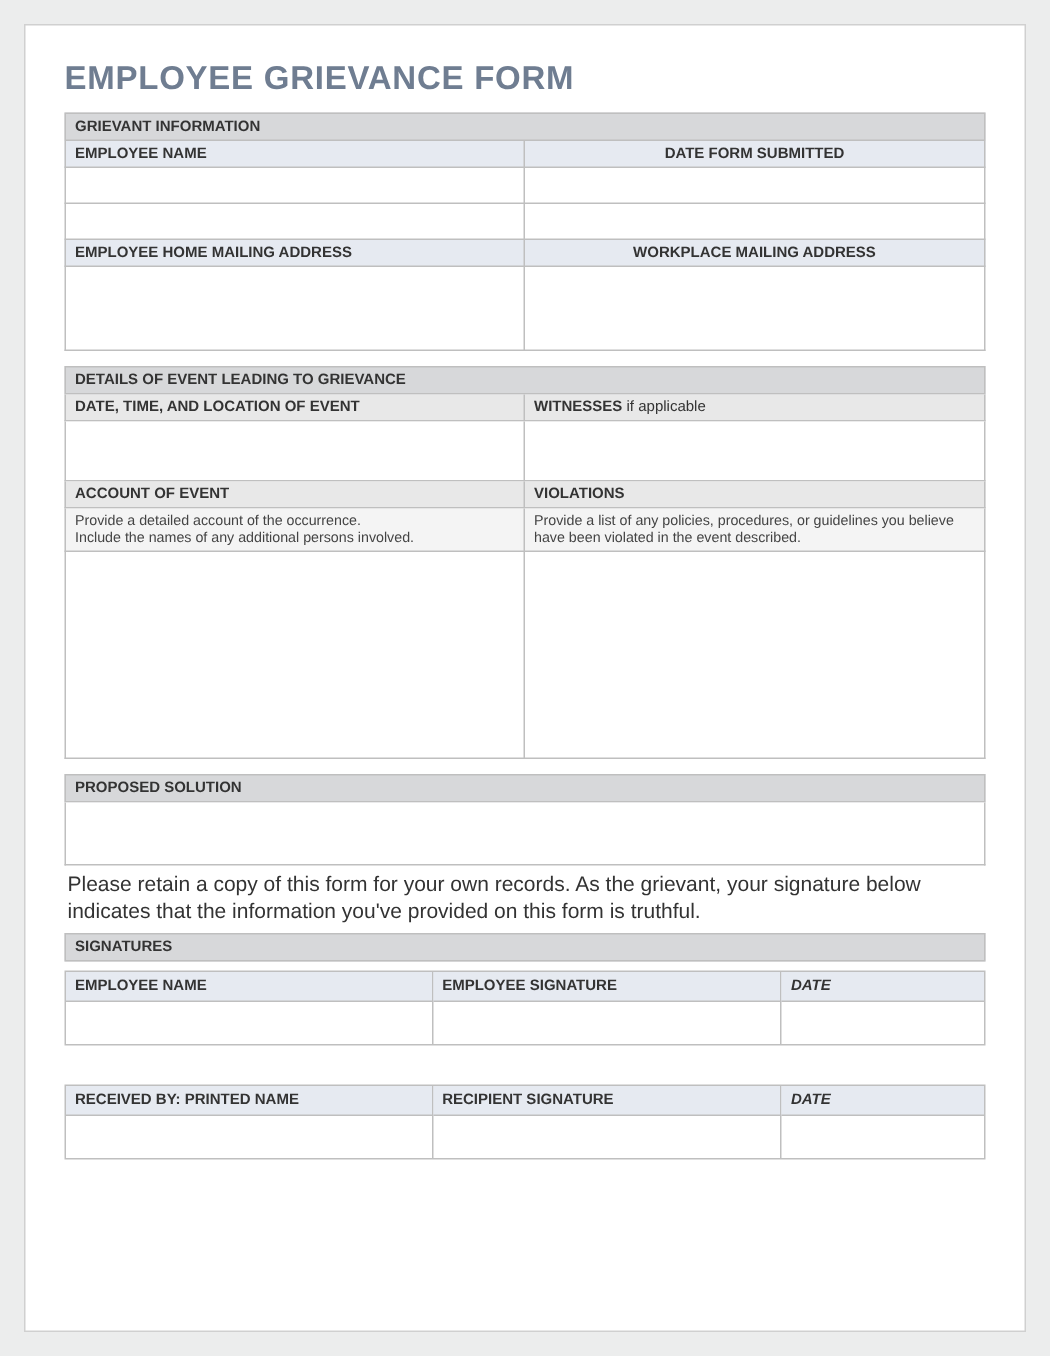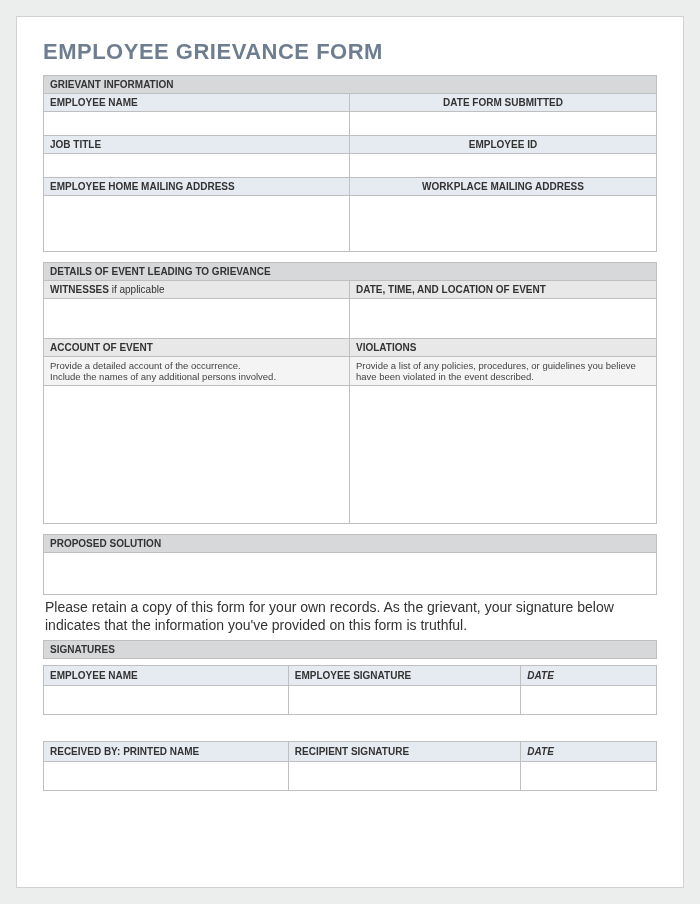--- a/index.html
+++ b/index.html
@@ -132,43 +132,39 @@
 
   <div class="section-head">GRIEVANT INFORMATION</div>
   <div class="subhead-row">
     <div class="subhead-cell half">EMPLOYEE NAME</div>
     <div class="subhead-cell half">DATE FORM SUBMITTED</div>
   </div>
   <div class="input-row">
     <div class="input-cell half" style="height:24px"><input value="" style=""></div>
     <div class="input-cell half" style="height:24px"><input value="" style=""></div>
   </div>
-  <div class="subhead-row">
-    <div class="subhead-cell half">JOB TITLE</div>
-    <div class="subhead-cell half">EMPLOYEE ID</div>
-  </div>
   <div class="input-row">
     <div class="input-cell half" style="height:24px"><input value="" style=""></div>
     <div class="input-cell half" style="height:24px"><input value="" style=""></div>
   </div>
   <div class="subhead-row">
     <div class="subhead-cell half">EMPLOYEE HOME MAILING ADDRESS</div>
     <div class="subhead-cell half">WORKPLACE MAILING ADDRESS</div>
   </div>
   <div class="input-row">
     <div class="input-cell half" style="height:56px"><textarea style=""></textarea></div>
     <div class="input-cell half" style="height:56px"><textarea style=""></textarea></div>
   </div>
 
   <div class="gap"></div>
 
   <div class="section-head">DETAILS OF EVENT LEADING TO GRIEVANCE</div>
   <div class="subhead-row">
+    <div class="gray-sub half"><b>DATE, TIME, AND LOCATION OF EVENT</b></div>
     <div class="gray-sub half"><b>WITNESSES</b><span> if applicable</span></div>
-    <div class="gray-sub half"><b>DATE, TIME, AND LOCATION OF EVENT</b></div>
   </div>
   <div class="input-row">
     <div class="input-cell half" style="height:40px"><textarea style=""></textarea></div>
     <div class="input-cell half" style="height:40px"><textarea style=""></textarea></div>
   </div>
   <div class="subhead-row">
     <div class="gray-sub half"><b>ACCOUNT OF EVENT</b></div>
     <div class="gray-sub half"><b>VIOLATIONS</b></div>
   </div>
   <div class="subhead-row">

